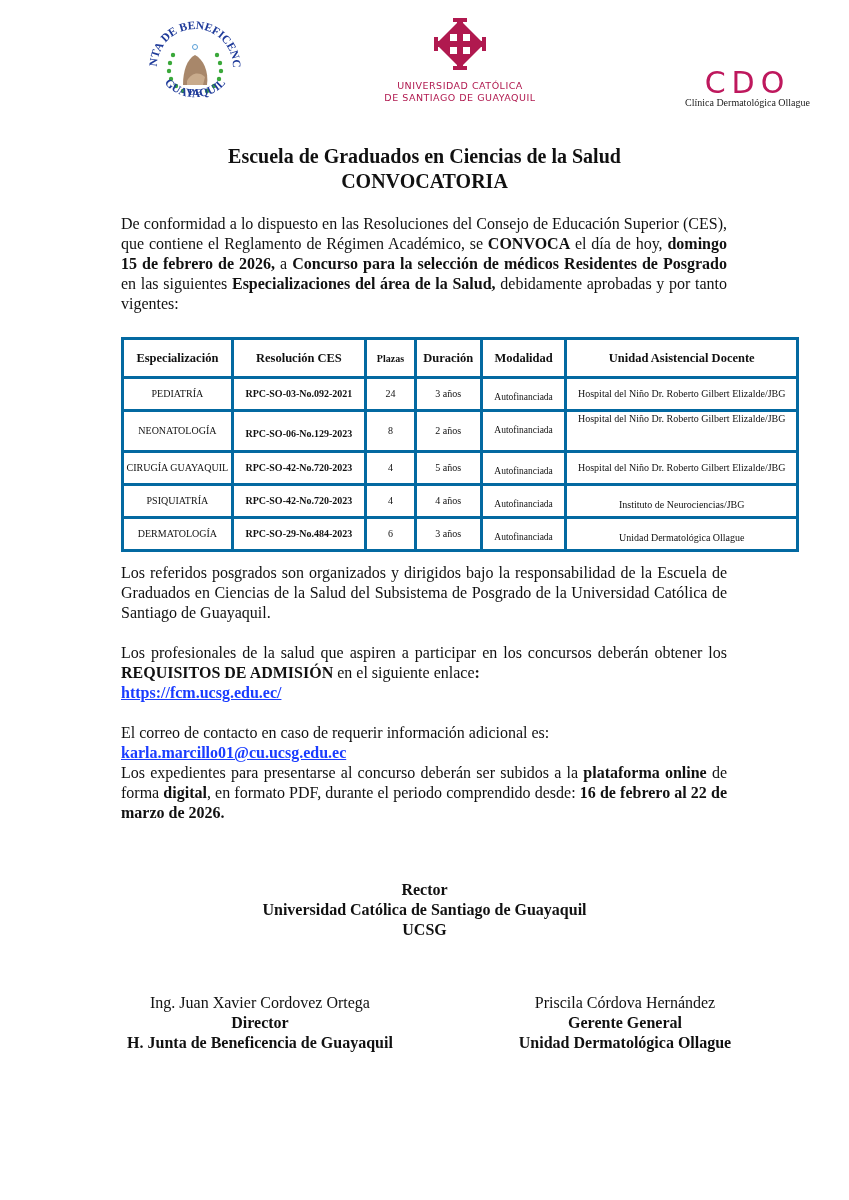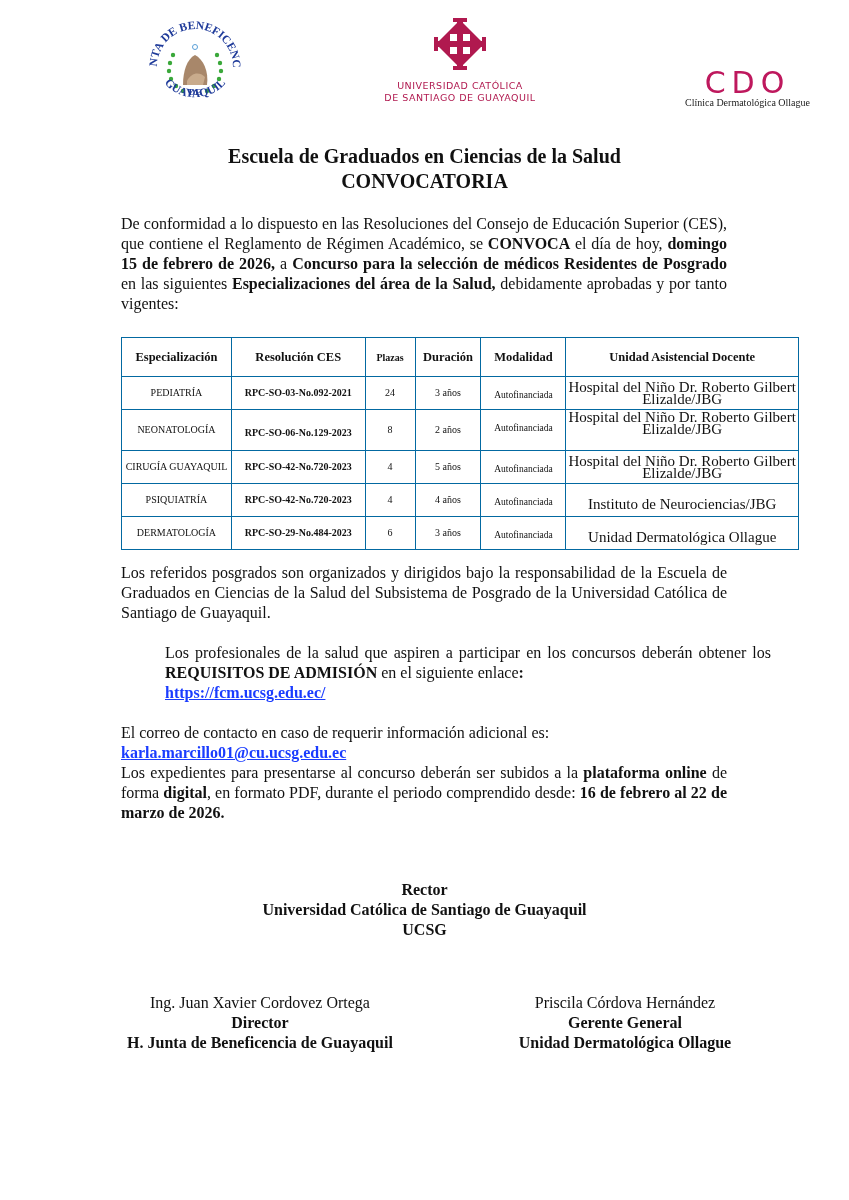--- a/index.html
+++ b/index.html
@@ -13,27 +13,27 @@
   .logo-cdo .cdo-mark { font-family: "DejaVu Sans", sans-serif; font-size: 30px; font-weight: normal; letter-spacing: 6px; color: #be185d; line-height: 28px; margin-top: 24px; }
   .logo-cdo .cdo-sub { font-family: Liberation Serif, serif; font-size: 10px; color: #222; line-height: 10px; margin-top: 1px; }
 
   .title-block { position: absolute; left: 0; width: 849px; top: 144px; text-align: center; font-weight: bold; font-size: 20px; line-height: 25px; }
 
   .para { position: absolute; left: 121px; width: 606px; font-size: 16px; line-height: 20px; text-align: justify; }
   .para b { font-weight: bold; }
   .link { color: #1a3cff; text-decoration: underline; font-weight: bold; cursor: pointer; }
 
   table.spec { position: absolute; left: 121px; top: 337px; width: 678px; border-collapse: collapse; font-size: 10px; }
-  table.spec th, table.spec td { border: 1px solid #0369a1; text-align: center; vertical-align: middle; }
+  table.spec th, table.spec td { border: 3px solid #0369a1; text-align: center; vertical-align: middle; }
   table.spec th { height: 39px; font-size: 12.5px; font-weight: bold; }
   table.spec th.small { font-size: 10px; text-align: center; }
   table.spec td { height: 33px; line-height: 12px; }
   table.spec td.mod { vertical-align: top; font-size: 9.5px; padding-top: 12px; }
   table.spec td.res { font-weight: bold; font-size: 10px; }
-  table.spec td.unit { font-size: 15px; margin-left: 26px; }
+  table.spec td.unit { font-size: 10px; margin-left: 26px; }
 
   .sig { position: absolute; text-align: center; font-size: 16px; line-height: 20px; }
   .sig .b { font-weight: bold; }
 </style>
 </head>
 <body>
 
 <div class="logo-jbg">
   <svg width="104" height="96" viewBox="0 0 104 96">
     <defs>
@@ -163,21 +163,21 @@
       <td>6</td>
       <td>3 años</td>
       <td class="mod">Autofinanciada</td>
       <td class="unit" style="padding-top:8px">Unidad Dermatológica Ollague</td>
     </tr>
   </tbody>
 </table>
 
 <div class="para" style="top:563px;">Los referidos posgrados son organizados y dirigidos bajo la responsabilidad de la Escuela de Graduados en Ciencias de la Salud del Subsistema de Posgrado de la Universidad Católica de Santiago de Guayaquil.</div>
 
-<div class="para" style="top:643px;margin-left:44px;"><span>Los profesionales de la salud que aspiren a participar en los concursos deberán obtener los </span><b>REQUISITOS DE ADMISIÓN</b><span> en el siguiente enlace</span><b>:</b><br><a class="link">https://fcm.ucsg.edu.ec/</a></div>
+<div class="para" style="top:643px;"><span>Los profesionales de la salud que aspiren a participar en los concursos deberán obtener los </span><b>REQUISITOS DE ADMISIÓN</b><span> en el siguiente enlace</span><b>:</b><br><a class="link">https://fcm.ucsg.edu.ec/</a></div>
 
 <div class="para" style="top:723px;"><span>El correo de contacto en caso de requerir información adicional es: </span><br><a class="link">karla.marcillo01@cu.ucsg.edu.ec</a></div>
 
 <div class="para" style="top:763px;"><span>Los expedientes para presentarse al concurso deberán ser subidos a la </span><b>plataforma online</b><span> de forma </span><b>digital</b><span>, en formato PDF, durante el periodo comprendido desde: </span><b>16 de febrero al 22 de marzo de 2026.</b></div>
 
 <div class="sig" style="left:200px; width:449px; top:880px;">
   <div class="b">Rector</div>
   <div class="b">Universidad Católica de Santiago de Guayaquil</div>
   <div class="b">UCSG</div>
 </div>

